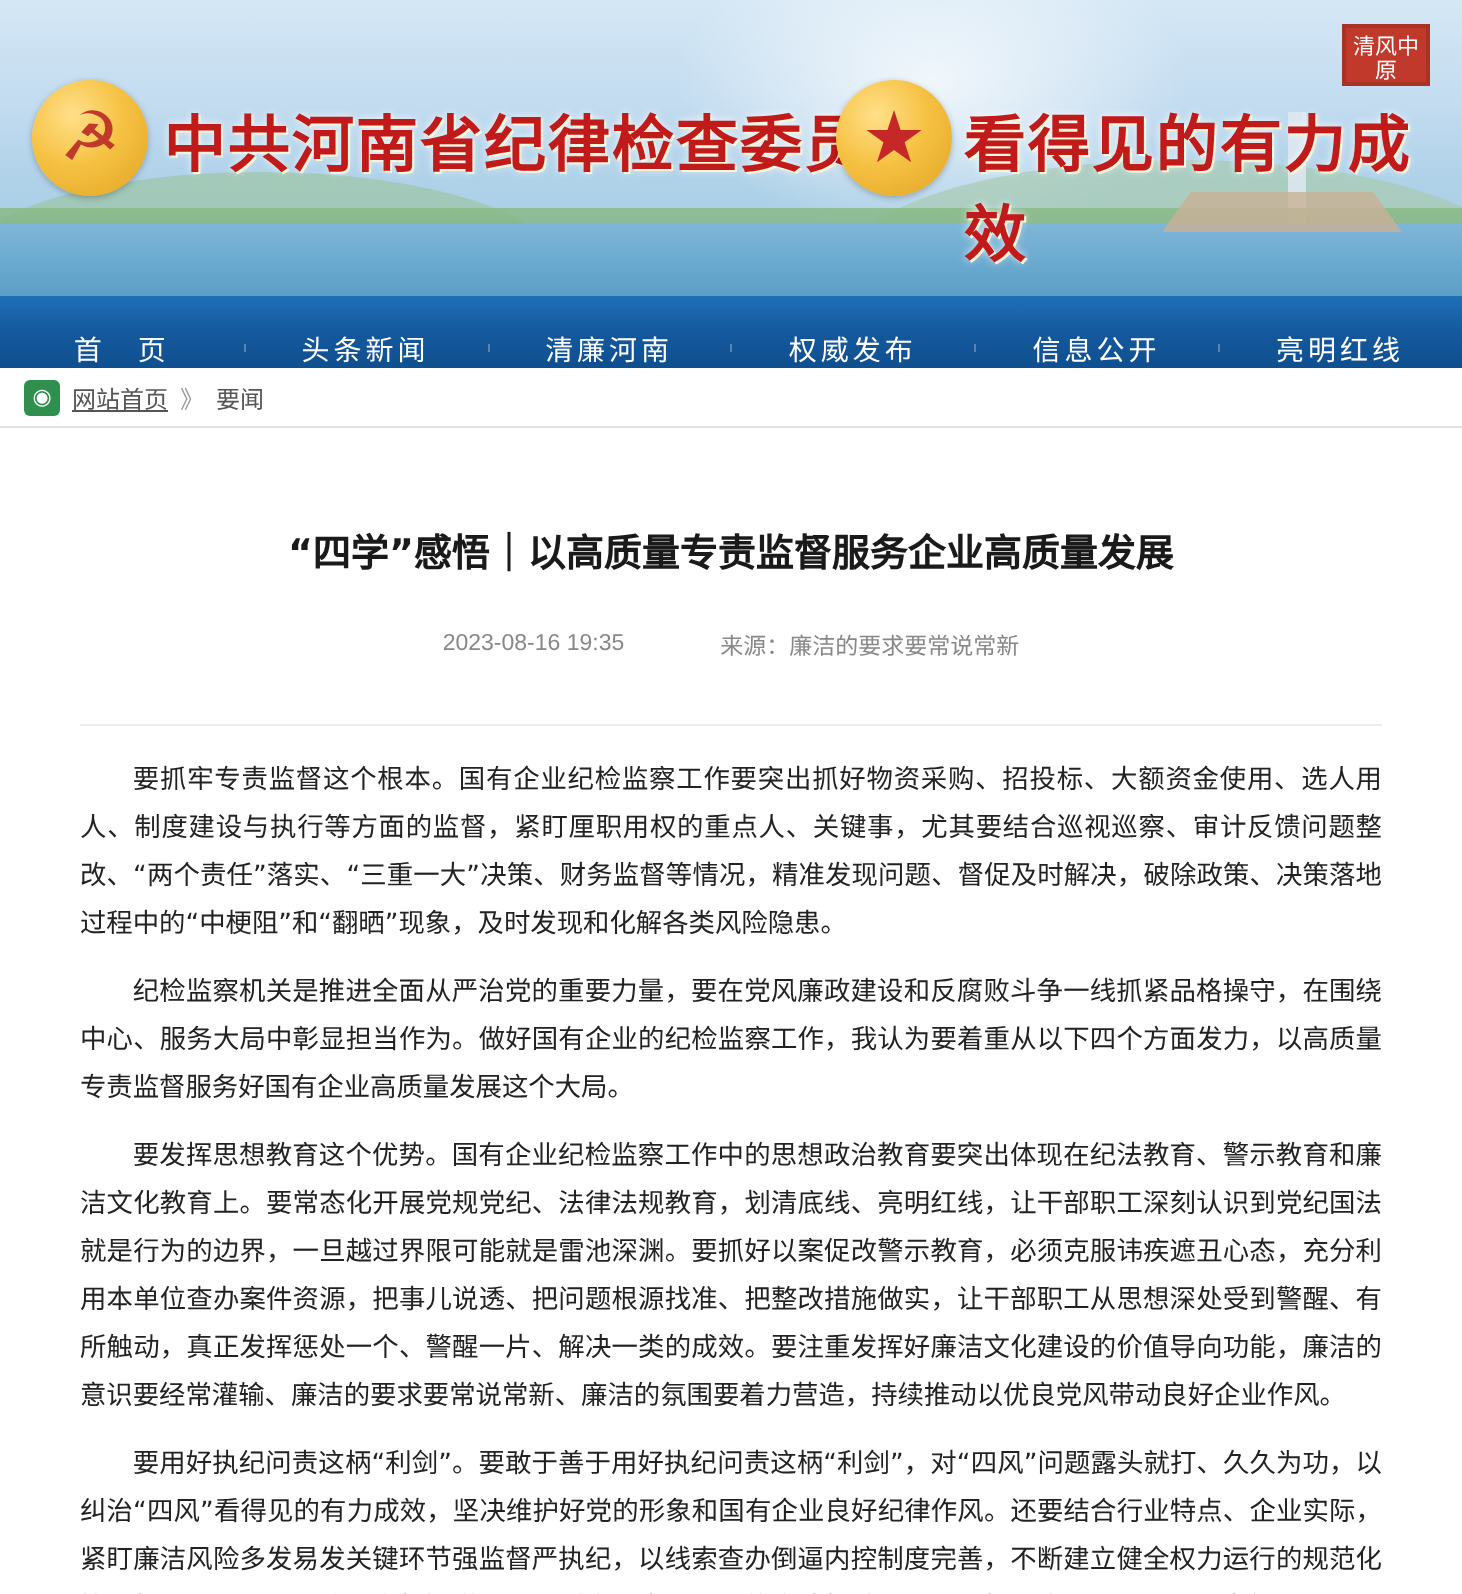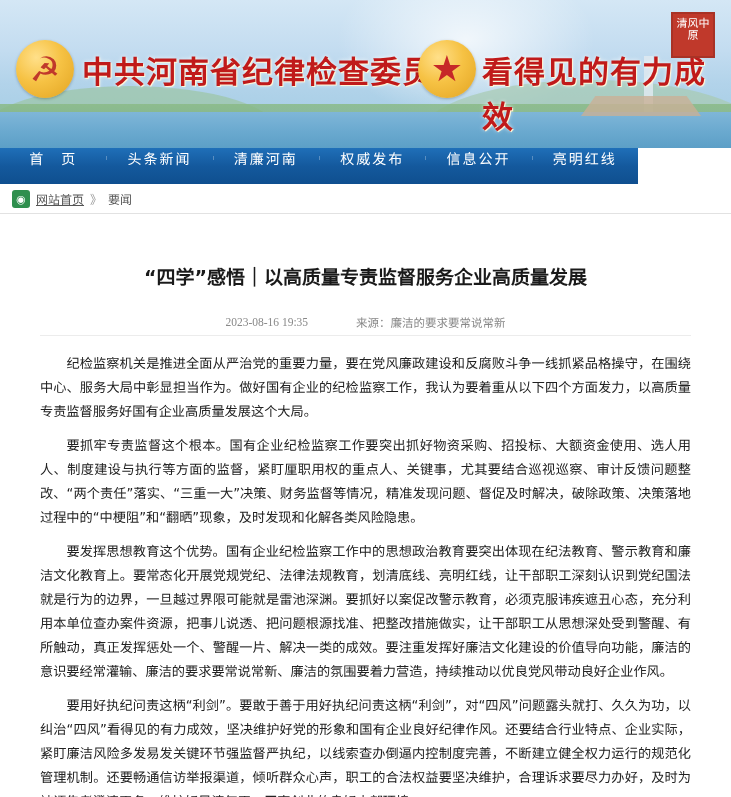--- a/index.html
+++ b/index.html
@@ -84,36 +84,36 @@
   }
   .banner-title2 {
     position: absolute; top: 47px; left: 482px;
     font-size: 31px; font-weight: bold; letter-spacing: 1px;
     color: #c01a1a;
     text-shadow: 1px 1px 0 #fff6d8, 0 0 4px rgba(255,255,255,.8);
     font-family: "DejaVu Sans", "Liberation Sans", sans-serif;
   }
   .seal {
     position: absolute; right: 16px; top: 12px;
-    width: 44px; height: 46px;
+    width: 44px; height: 31px;
     background: #c0392b;
     border: 2px solid #a83226;
     color: #fff;
     font-size: 11px; line-height: 12px;
     padding: 4px 2px 0 2px;
     text-align: center;
     letter-spacing: 0px;
     font-family: "DejaVu Sans", serif;
   }
 
   
   .nav {
-    width: 638px; height: 36px;
+    width: 731px; height: 36px;
     background: linear-gradient(180deg, #1f6fb8 0%, #14599d 50%, #0f4f8f 100%);
-    display: flex; align-items: flex-start;
+    display: flex; align-items: flex-end;
   }
   .nav-item {
     flex: 1 1 0;
     display: flex; align-items: center; justify-content: center;
     color: #ffffff; font-size: 14px; letter-spacing: 2px;
     position: relative;
     font-family: "DejaVu Sans", "Liberation Sans", sans-serif;
   }
   .nav-item + .nav-item::before {
     content: ""; position: absolute; left: 0; top: 8px; bottom: 8px;
@@ -148,23 +148,23 @@
     text-align: center;
     font-size: 19px; font-weight: bold; color: #1a1a1a;
     line-height: 30px;
     margin: 20px 0 22px 0;
     font-family: "DejaVu Sans", "Liberation Sans", sans-serif;
   }
   .art-meta {
     display: flex; justify-content: center; align-items: center;
     gap: 48px;
     font-size: 11.5px; color: #888;
-    padding-bottom: 5px;
+    padding-bottom: 32px;
     border-bottom: 1px solid #ececec;
-    font-family: Liberation Serif, serif;
+    font-family: Liberation Sans, sans-serif;
   }
   .art-body {
     padding-top: 16px;
   }
   .art-body p {
     margin: 0 0 10px 0;
     text-indent: 2em;
     font-size: 13.2px;
     line-height: 24px;
     color: #222;
@@ -218,19 +218,19 @@
   <h1 class="art-title">“四学”感悟｜以高质量专责监督服务企业高质量发展</h1>
 
   <div class="art-meta">
     <span>2023-08-16 19:35</span>
     <span>
       <span>来源：</span><span>廉洁的要求要常说常新</span>
     </span>
   </div>
 
   <div class="art-body">
+    <p>要抓牢专责监督这个根本。国有企业纪检监察工作要突出抓好物资采购、招投标、大额资金使用、选人用人、制度建设与执行等方面的监督，紧盯厘职用权的重点人、关键事，尤其要结合巡视巡察、审计反馈问题整改、“两个责任”落实、“三重一大”决策、财务监督等情况，精准发现问题、督促及时解决，破除政策、决策落地过程中的“中梗阻”和“翻晒”现象，及时发现和化解各类风险隐患。</p>
     <p>纪检监察机关是推进全面从严治党的重要力量，要在党风廉政建设和反腐败斗争一线抓紧品格操守，在围绕中心、服务大局中彰显担当作为。做好国有企业的纪检监察工作，我认为要着重从以下四个方面发力，以高质量专责监督服务好国有企业高质量发展这个大局。</p>
-    <p>要抓牢专责监督这个根本。国有企业纪检监察工作要突出抓好物资采购、招投标、大额资金使用、选人用人、制度建设与执行等方面的监督，紧盯厘职用权的重点人、关键事，尤其要结合巡视巡察、审计反馈问题整改、“两个责任”落实、“三重一大”决策、财务监督等情况，精准发现问题、督促及时解决，破除政策、决策落地过程中的“中梗阻”和“翻晒”现象，及时发现和化解各类风险隐患。</p>
     <p>要发挥思想教育这个优势。国有企业纪检监察工作中的思想政治教育要突出体现在纪法教育、警示教育和廉洁文化教育上。要常态化开展党规党纪、法律法规教育，划清底线、亮明红线，让干部职工深刻认识到党纪国法就是行为的边界，一旦越过界限可能就是雷池深渊。要抓好以案促改警示教育，必须克服讳疾遮丑心态，充分利用本单位查办案件资源，把事儿说透、把问题根源找准、把整改措施做实，让干部职工从思想深处受到警醒、有所触动，真正发挥惩处一个、警醒一片、解决一类的成效。要注重发挥好廉洁文化建设的价值导向功能，廉洁的意识要经常灌输、廉洁的要求要常说常新、廉洁的氛围要着力营造，持续推动以优良党风带动良好企业作风。</p>
     <p>要用好执纪问责这柄“利剑”。要敢于善于用好执纪问责这柄“利剑”，对“四风”问题露头就打、久久为功，以纠治“四风”看得见的有力成效，坚决维护好党的形象和国有企业良好纪律作风。还要结合行业特点、企业实际，紧盯廉洁风险多发易发关键环节强监督严执纪，以线索查办倒逼内控制度完善，不断建立健全权力运行的规范化管理机制。还要畅通信访举报渠道，倾听群众心声，职工的合法权益要坚决维护，合理诉求要尽力办好，及时为被诬告者澄清正名，维护好风清气正、干事创业的良好内部环境。</p>
 
   </div>
 </div>
 
 </body></html>

